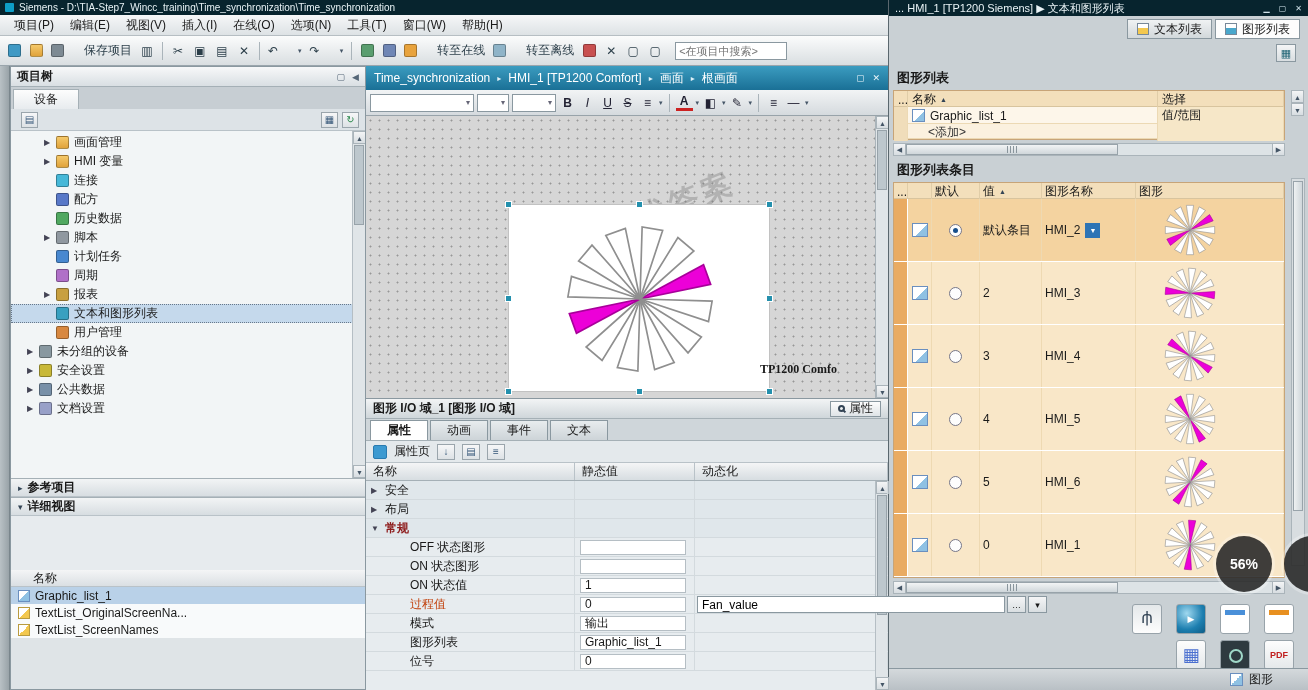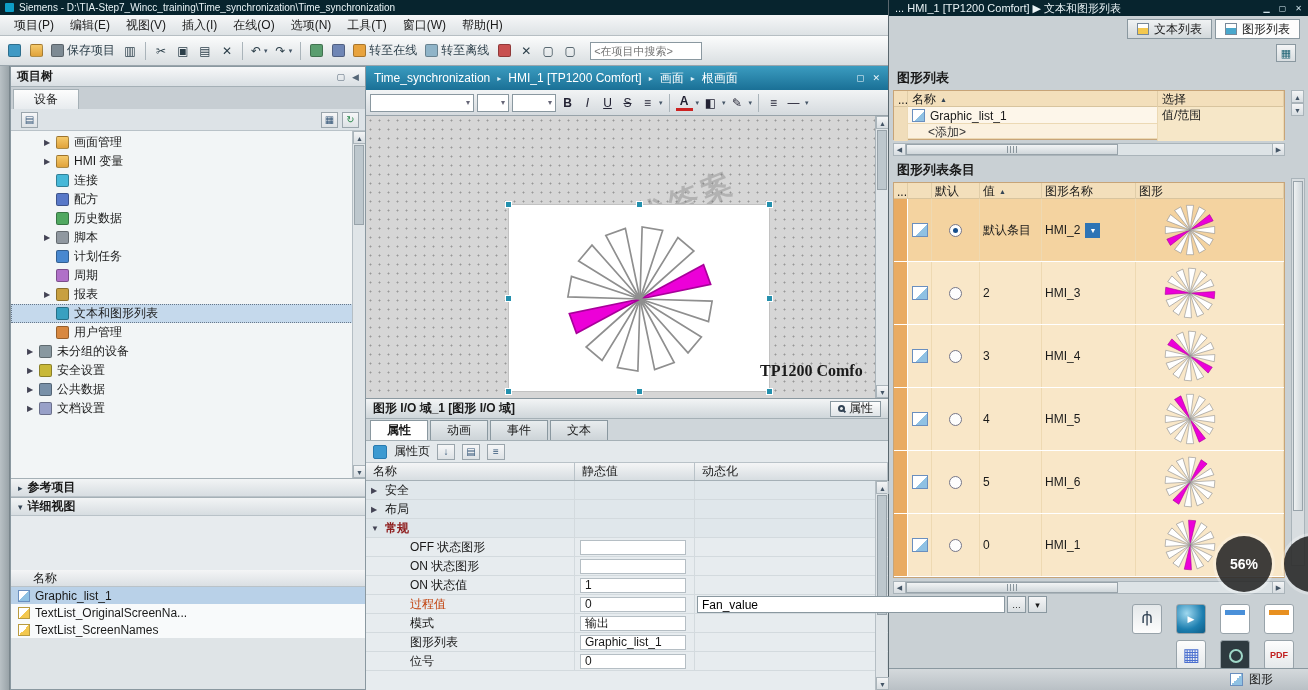--- a/index.html
+++ b/index.html
@@ -6,21 +6,21 @@
 html,body{width:1308px;height:690px;overflow:hidden}
 body{font-family:"Liberation Sans","DejaVu Sans",sans-serif;font-size:12px;color:#1a1a1a;background:#cfd6da}
 .app{position:relative;width:1308px;height:518px}
 .sp{flex:1}
 
 .titlebar{position:absolute;left:0;top:0;width:888px;height:15px;background:#07242e;color:#e8f2f5;font-size:10px;display:flex;align-items:center;gap:5px;padding:0 5px;z-index:4}
 .app-logo{width:9px;height:9px;background:#0e9ec7;border-radius:1px}
 .menubar{position:absolute;left:0;top:15px;width:888px;height:21px;background:linear-gradient(#f6f7f8,#dde2e5);border-bottom:1px solid #b6bec3;display:flex;align-items:center;padding:0 6px;z-index:4}
 .menu-item{padding:2px 8px;cursor:default}
 .toolbar{position:absolute;left:0;top:36px;width:888px;height:30px;background:linear-gradient(#fbfcfc,#d9dee1);border-bottom:1px solid #9aa5ac;display:flex;align-items:center;padding:0 4px;gap:2px;z-index:4}
-.tbtn{min-width:20px;height:20px;display:inline-flex;align-items:center;justify-content:center;gap:3px;border-radius:2px;font-size:12px;color:#2b3e49;padding:0 3px}
+.tbtn{min-width:20px;height:20px;display:inline-flex;align-items:center;justify-content:center;gap:20px;border-radius:2px;font-size:12px;color:#2b3e49;padding:0 3px}
 .tsmall{font-size:7px;color:#456}
 .tsep{width:1px;height:18px;background:#aab4ba;margin:0 3px}
 .cbox{width:13px;height:13px;border-radius:2px;border:1px solid rgba(0,0,0,.28);display:inline-block}
 .search-box{width:112px;height:18px;border:1px solid #8a98a0;background:#fff;font-size:11px;color:#777;padding:0 3px;margin-left:8px;font-family:inherit}
 
 .portal-strip{position:absolute;left:0;top:66px;width:10px;height:624px;background:linear-gradient(90deg,#b9c1c5,#99a3a8);border-right:1px solid #7a868c}
 
 .ptree{position:absolute;left:10px;top:66px;width:356px;height:624px;background:#e7ebee;border:1px solid #8a98a0;display:flex;flex-direction:column;z-index:3}
 .pt-head{height:20px;background:linear-gradient(#f7f8f9,#d9dfe3);border-bottom:1px solid #a5b0b6;display:flex;align-items:center;padding:0 6px;font-weight:bold}
 .hicon{font-size:9px;color:#567;margin-left:7px}
@@ -68,21 +68,21 @@
 .fbtn{min-width:17px;height:18px;display:inline-flex;align-items:center;justify-content:center;font-size:12px;color:#223}
 .fbtn.b{font-weight:bold}.fbtn.i{font-style:italic}.fbtn.u{text-decoration:underline}.fbtn.s{text-decoration:line-through}
 .fbtn.acolor{border-bottom:3px solid #c22;line-height:11px;height:16px;font-weight:bold}
 .fsm{font-size:7px;color:#456}
 .canvas{position:absolute;left:0;top:50px;width:522px;height:282px;background-color:#d6d6d6;background-image:radial-gradient(circle,#979797 .8px,transparent 1.2px);background-size:9px 9px;overflow:hidden}
 .wm1{position:absolute;left:268px;top:64px;transform:rotate(-22deg);font-size:30px;color:rgba(125,125,125,.4);font-weight:bold;letter-spacing:5px;white-space:nowrap}
 .wm2{position:absolute;left:236px;top:150px;transform:rotate(-22deg);font-size:13px;color:rgba(125,125,125,.4);white-space:nowrap}
 .gobj{position:absolute;left:142px;top:88px;width:262px;height:188px;background:#fff;border:1px solid #c2c2c2}
 .canvas-fan{position:absolute;left:47px;top:10px;width:168px;height:168px}
 .handle{position:absolute;width:7px;height:7px;background:#2490ad;border:1px solid #fff}
-.canvas-text{position:absolute;left:394px;top:246px;font-family:"Liberation Serif","DejaVu Serif",serif;font-weight:bold;font-size:16px;white-space:nowrap}
+.canvas-text{position:absolute;left:394px;top:246px;font-family:"Liberation Serif","DejaVu Serif",serif;font-weight:bold;font-size:12px;white-space:nowrap}
 .cv-scroll{position:absolute;right:0;top:0;width:13px;height:282px;background:#e0e5e8;border-left:1px solid #aab4ba}
 
 .props{position:absolute;left:0;top:332px;width:522px;height:292px;background:#dfe5e8;border-top:1px solid #8a98a0;display:flex;flex-direction:column}
 .pr-head{height:20px;background:linear-gradient(#f2f4f5,#cfd6da);border-bottom:1px solid #a5b0b6;display:flex;align-items:center;padding:0 7px;font-weight:bold}
 .pr-badge{margin-left:auto;display:flex;align-items:center;gap:4px;border:1px solid #8a98a0;background:linear-gradient(#fdfdfd,#dfe4e7);height:16px;padding:0 7px;font-weight:normal}
 .mag{width:7px;height:7px;border:2px solid #345;border-radius:50%;position:relative;display:inline-block}
 .mag::after{content:"";position:absolute;width:4px;height:2px;background:#345;transform:rotate(45deg);right:-3px;bottom:-2px}
 .pr-tabs{height:22px;background:#cfd6da;display:flex;align-items:flex-end;padding-left:4px;gap:2px;border-bottom:1px solid #a5b0b6}
 .ptab{height:20px;padding:0 16px;display:flex;align-items:center;border:1px solid #8a98a0;border-bottom:none;background:linear-gradient(#e8ecee,#cdd4d8)}
 .ptab.active{background:#fff;font-weight:bold}
@@ -630,21 +630,21 @@
               <span class="pval">0</span>
             </div>
             <div class="pdyn"></div>
           </div>
         </div>
     </div>
   </div>
 
   <div class="rpanel">
     <div class="rp-head">
-      <span>...  HMI_1 [TP1200 Comfort] ▶ 文本和图形列表</span>
+      <span>...  HMI_1 [TP1200 Siemens] ▶ 文本和图形列表</span>
       <span class="sp"></span>
       <span class="rp-wicon">▁</span>
       <span class="rp-wicon">▢</span>
       <span class="rp-wicon">✕</span>
     </div>
     <div class="rp-tabs">
       <span class="rtab">
         <span class="rtab-ic"></span>
         <span>文本列表</span>
       </span>

